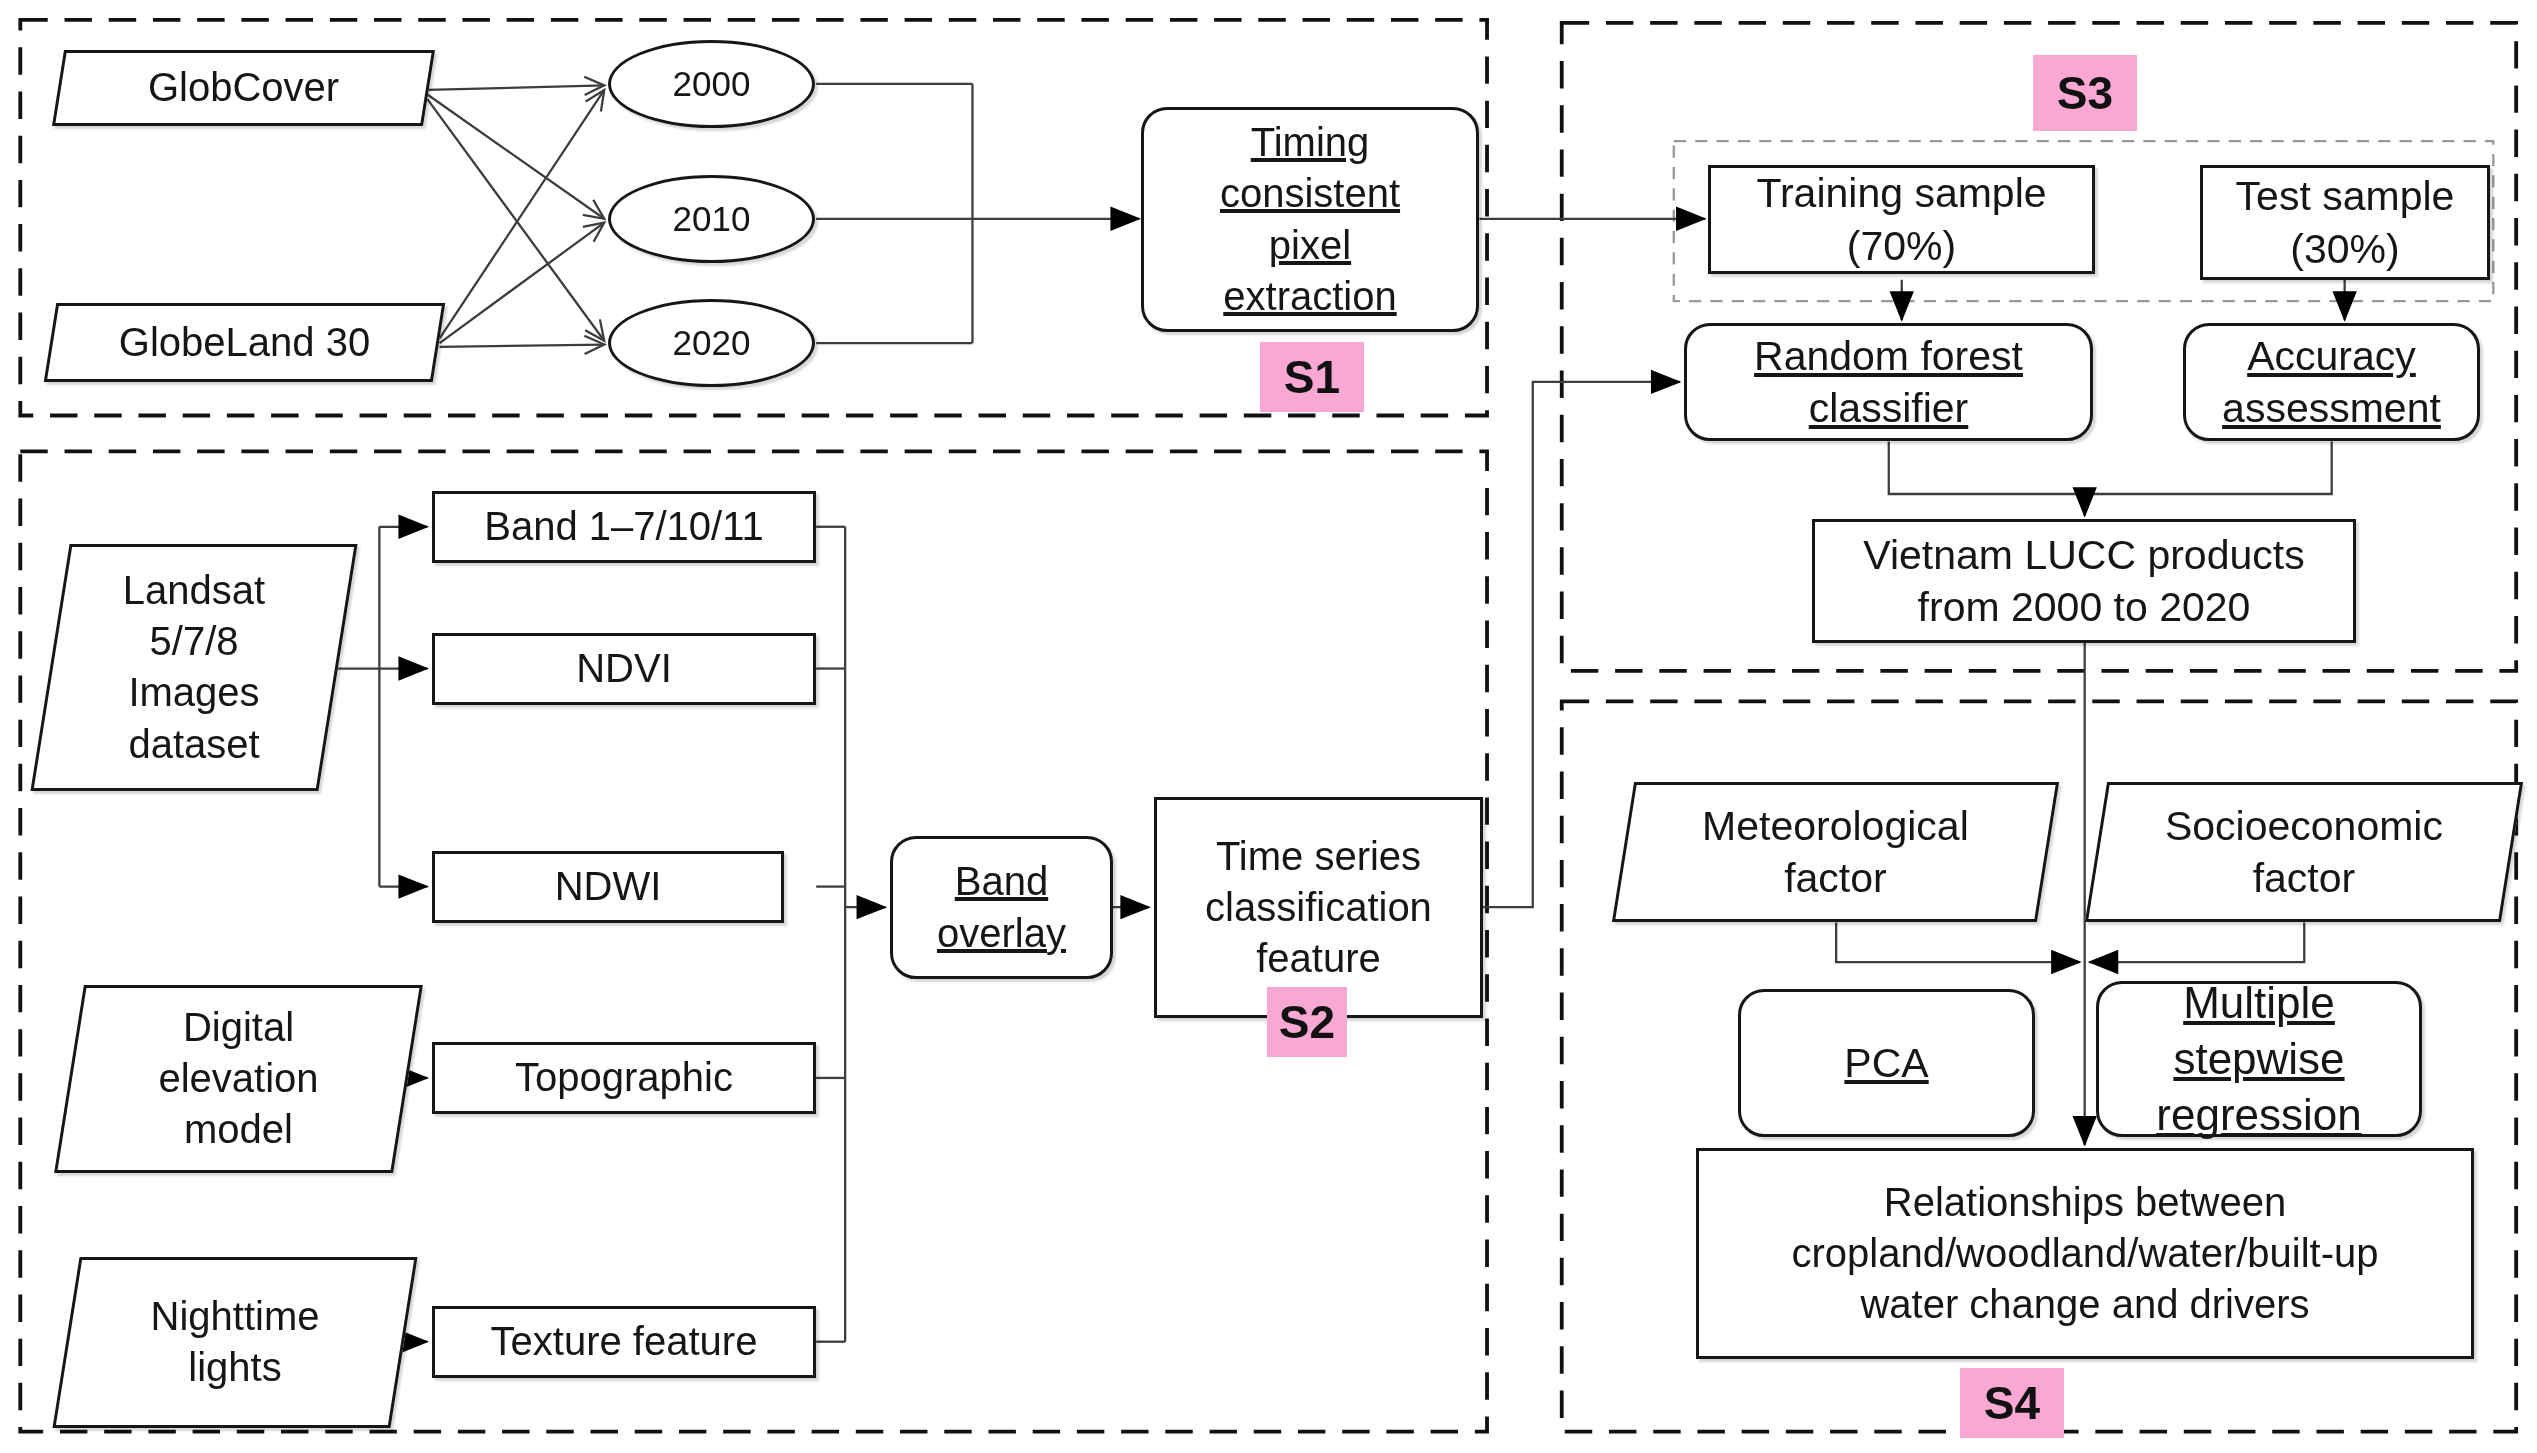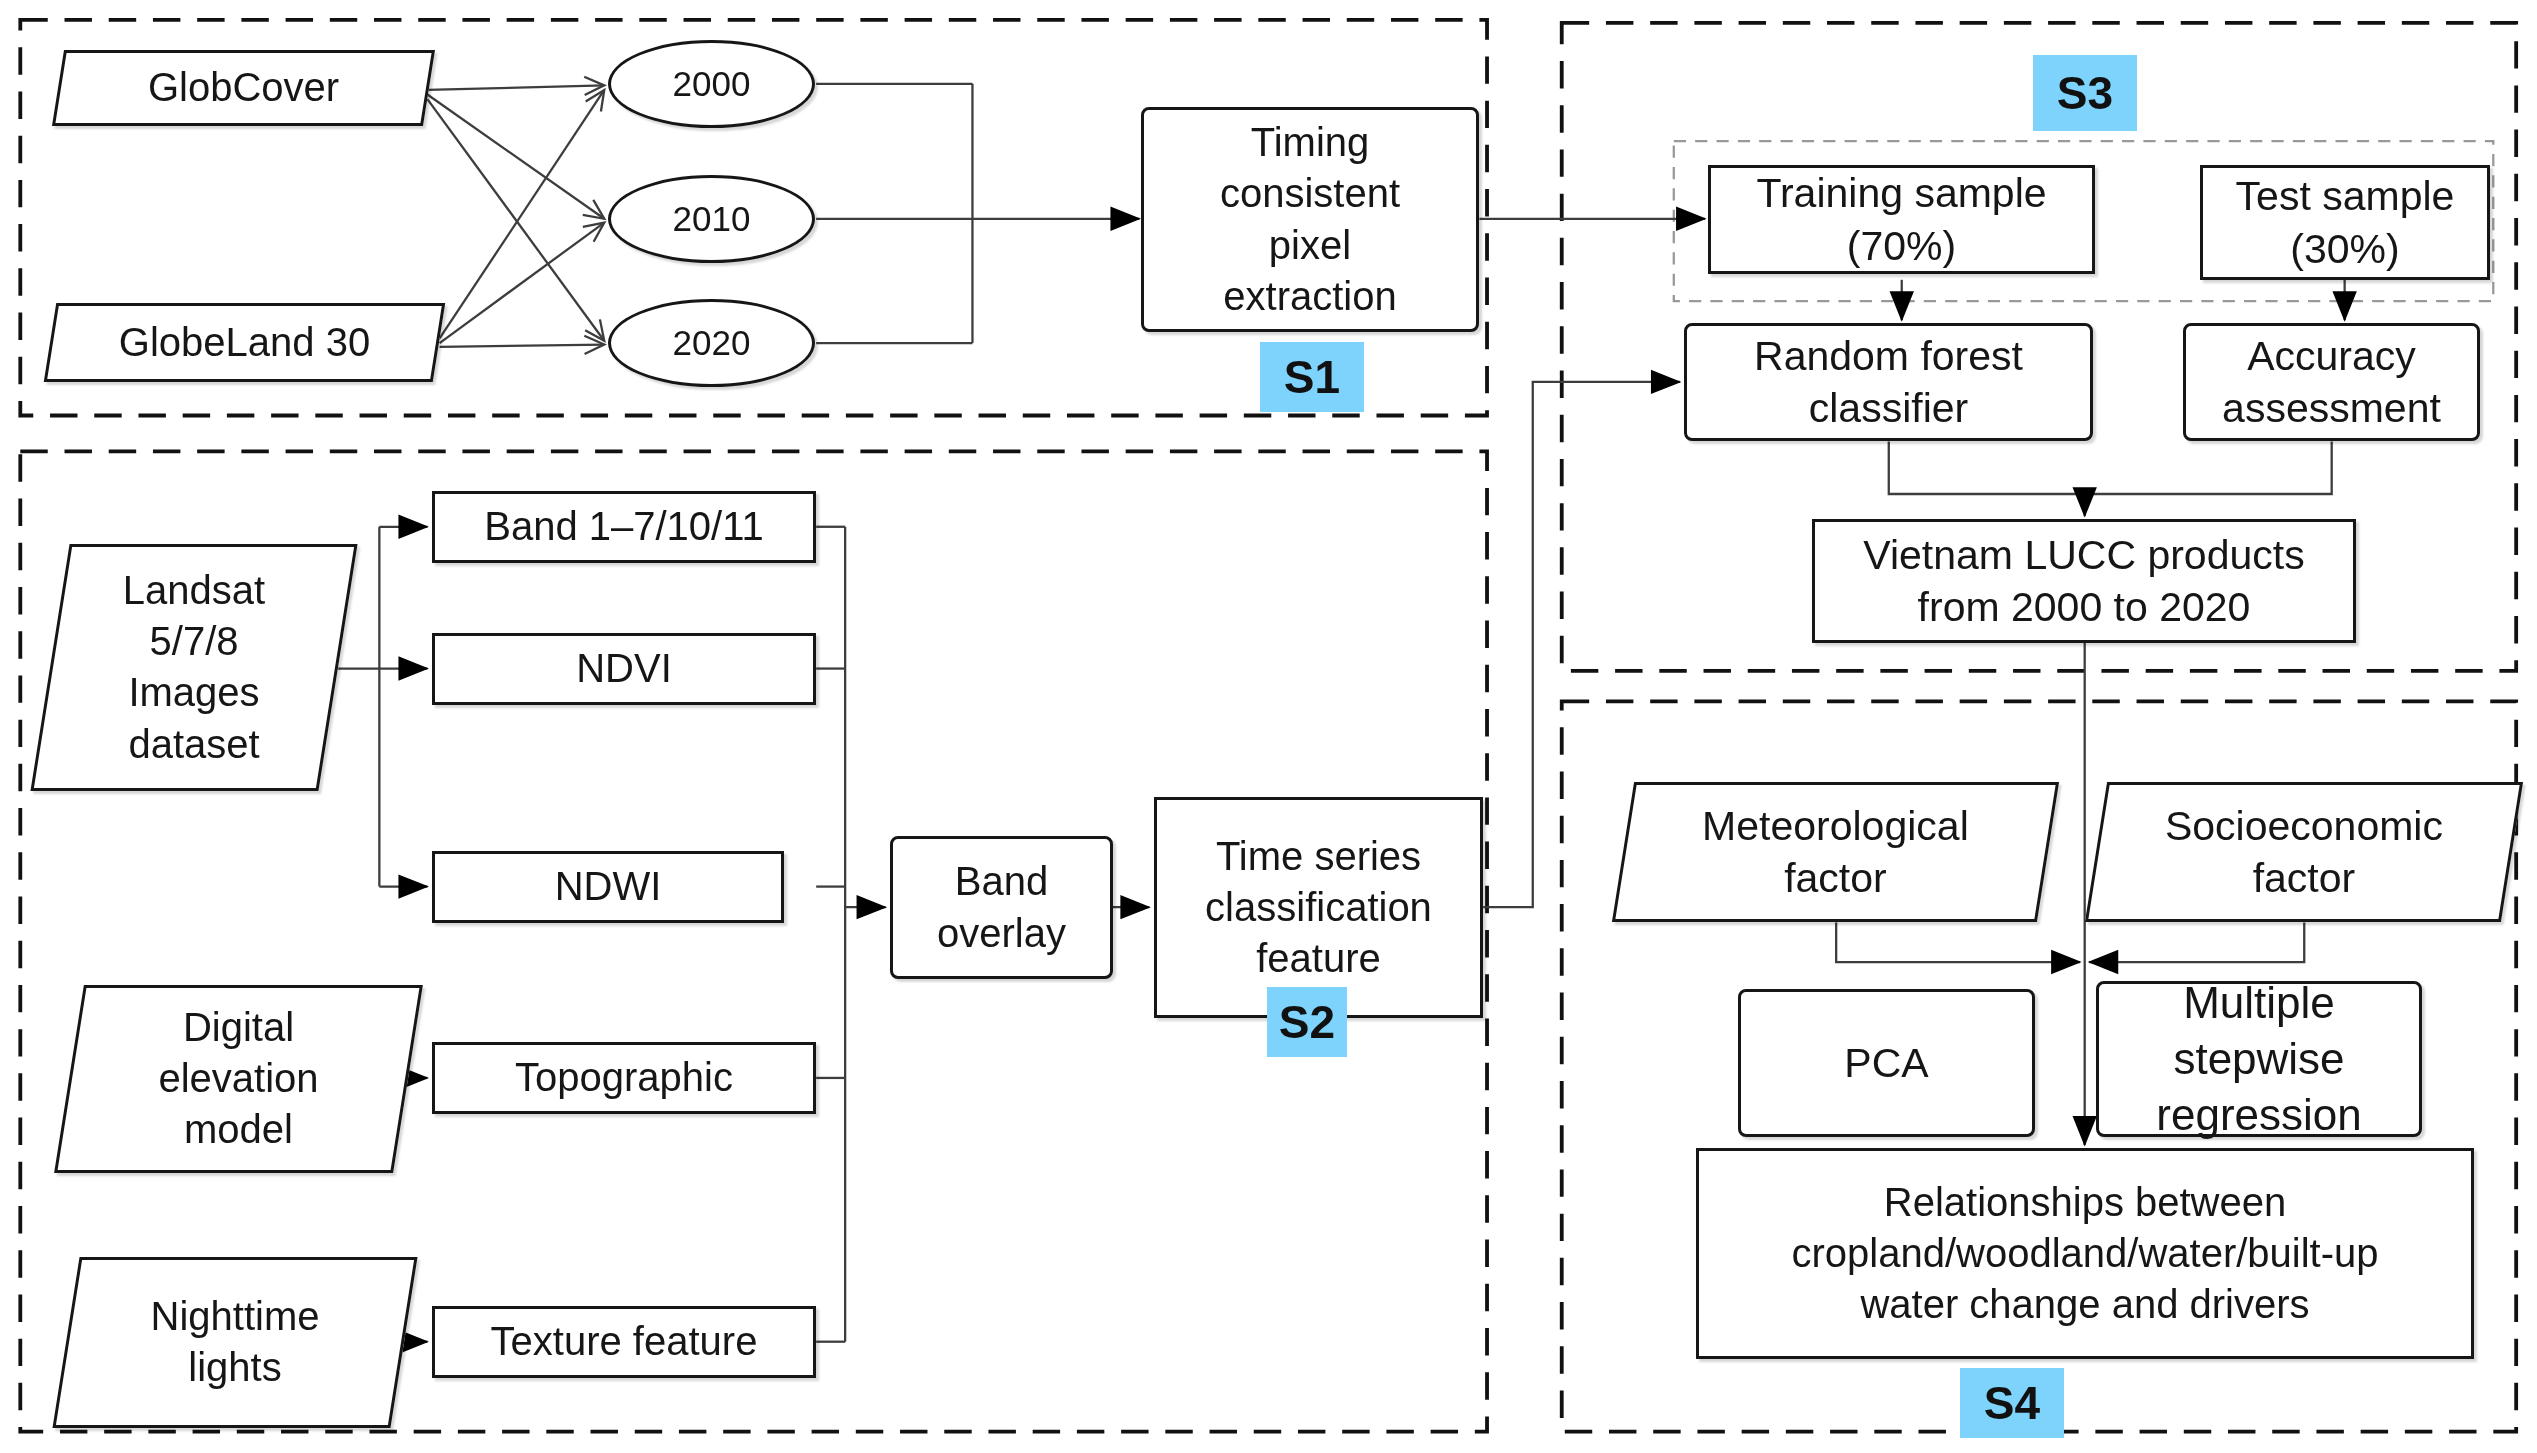--- a/index.html
+++ b/index.html
@@ -20,30 +20,30 @@
     justify-content:center;
     text-align:center;
     background:#ffffff;
     border:3px solid #161616;
     box-sizing:border-box;
     font-size:40px;
     line-height:1.28;
     box-shadow:3px 3px 2.3px rgba(0,0,0,0.16);
   }
   .box{border-radius:0;}
-  .round{border-radius:8px;}
+  .round{border-radius:26px;text-decoration:underline;}
   .ell{border-radius:50%;font-size:35px;}
   .para{transform:skewX(-9deg);}
   .para > .txt{transform:skewX(9deg);}
   .txt{width:100%;}
   .one{white-space:nowrap;}
   .tag{
     position:absolute;
     display:flex;align-items:center;justify-content:center;
-    background:#7dd3fc;
+    background:#f9a8d4;
     font-weight:bold;
     font-size:46px;
     color:#111;
   }
   .fs54{font-size:41px;}
   .fs46{font-size:44px;}
 </style>
 </head>
 <body>
 

